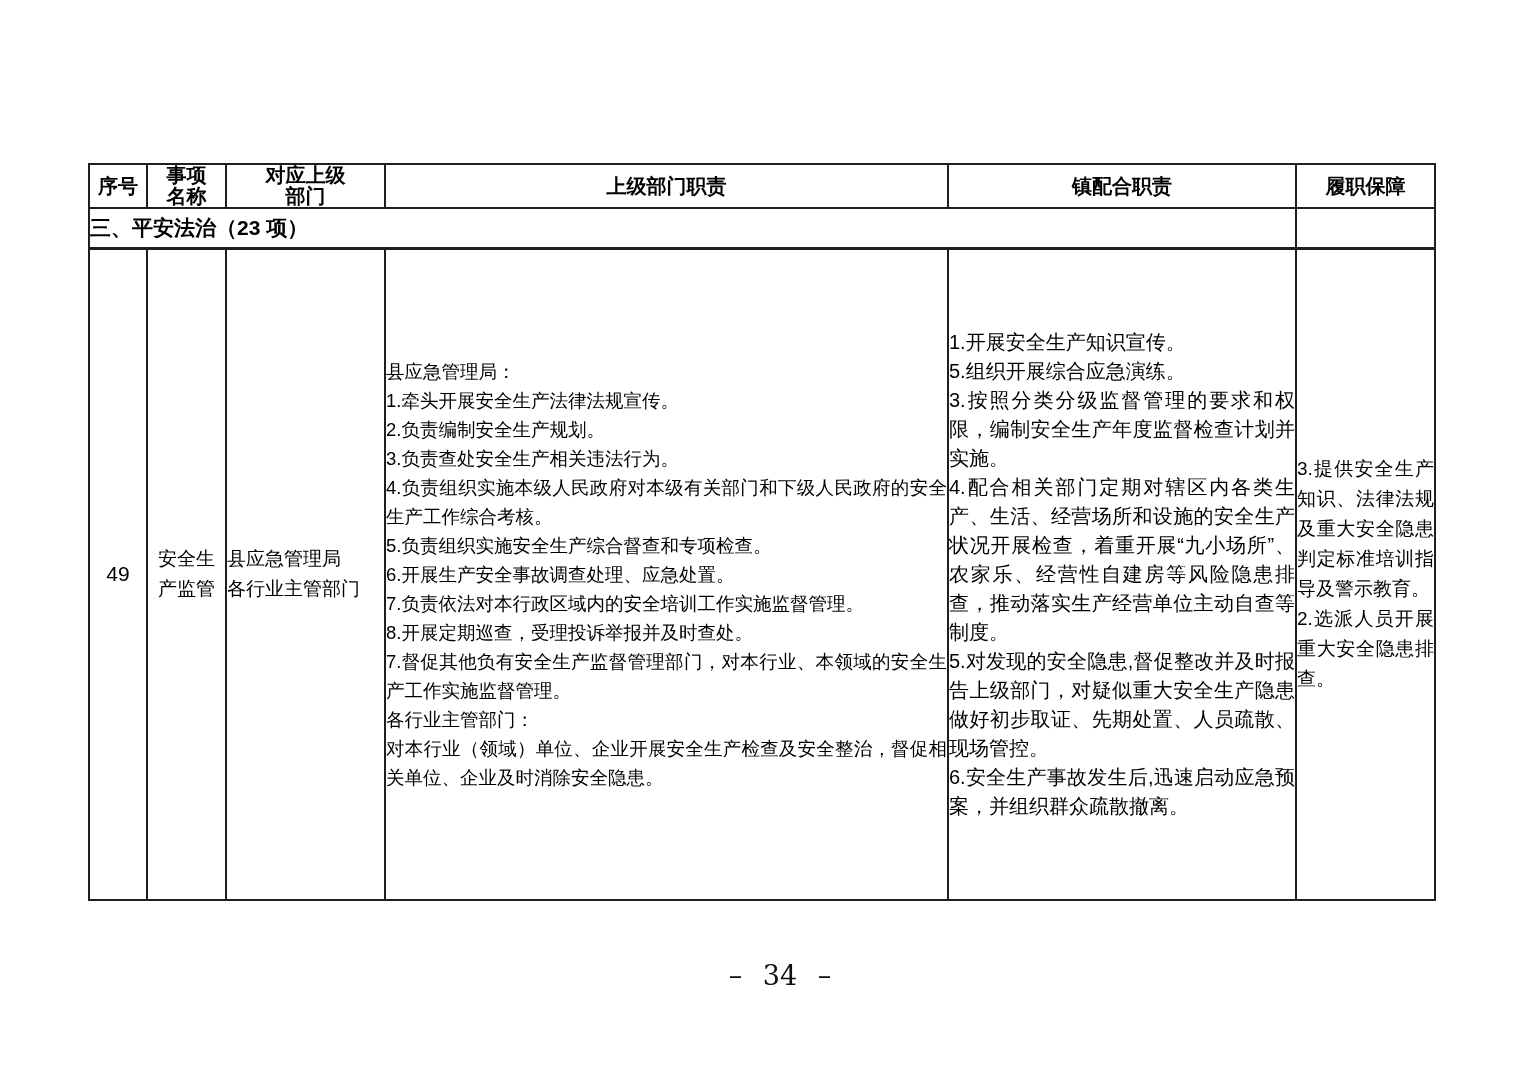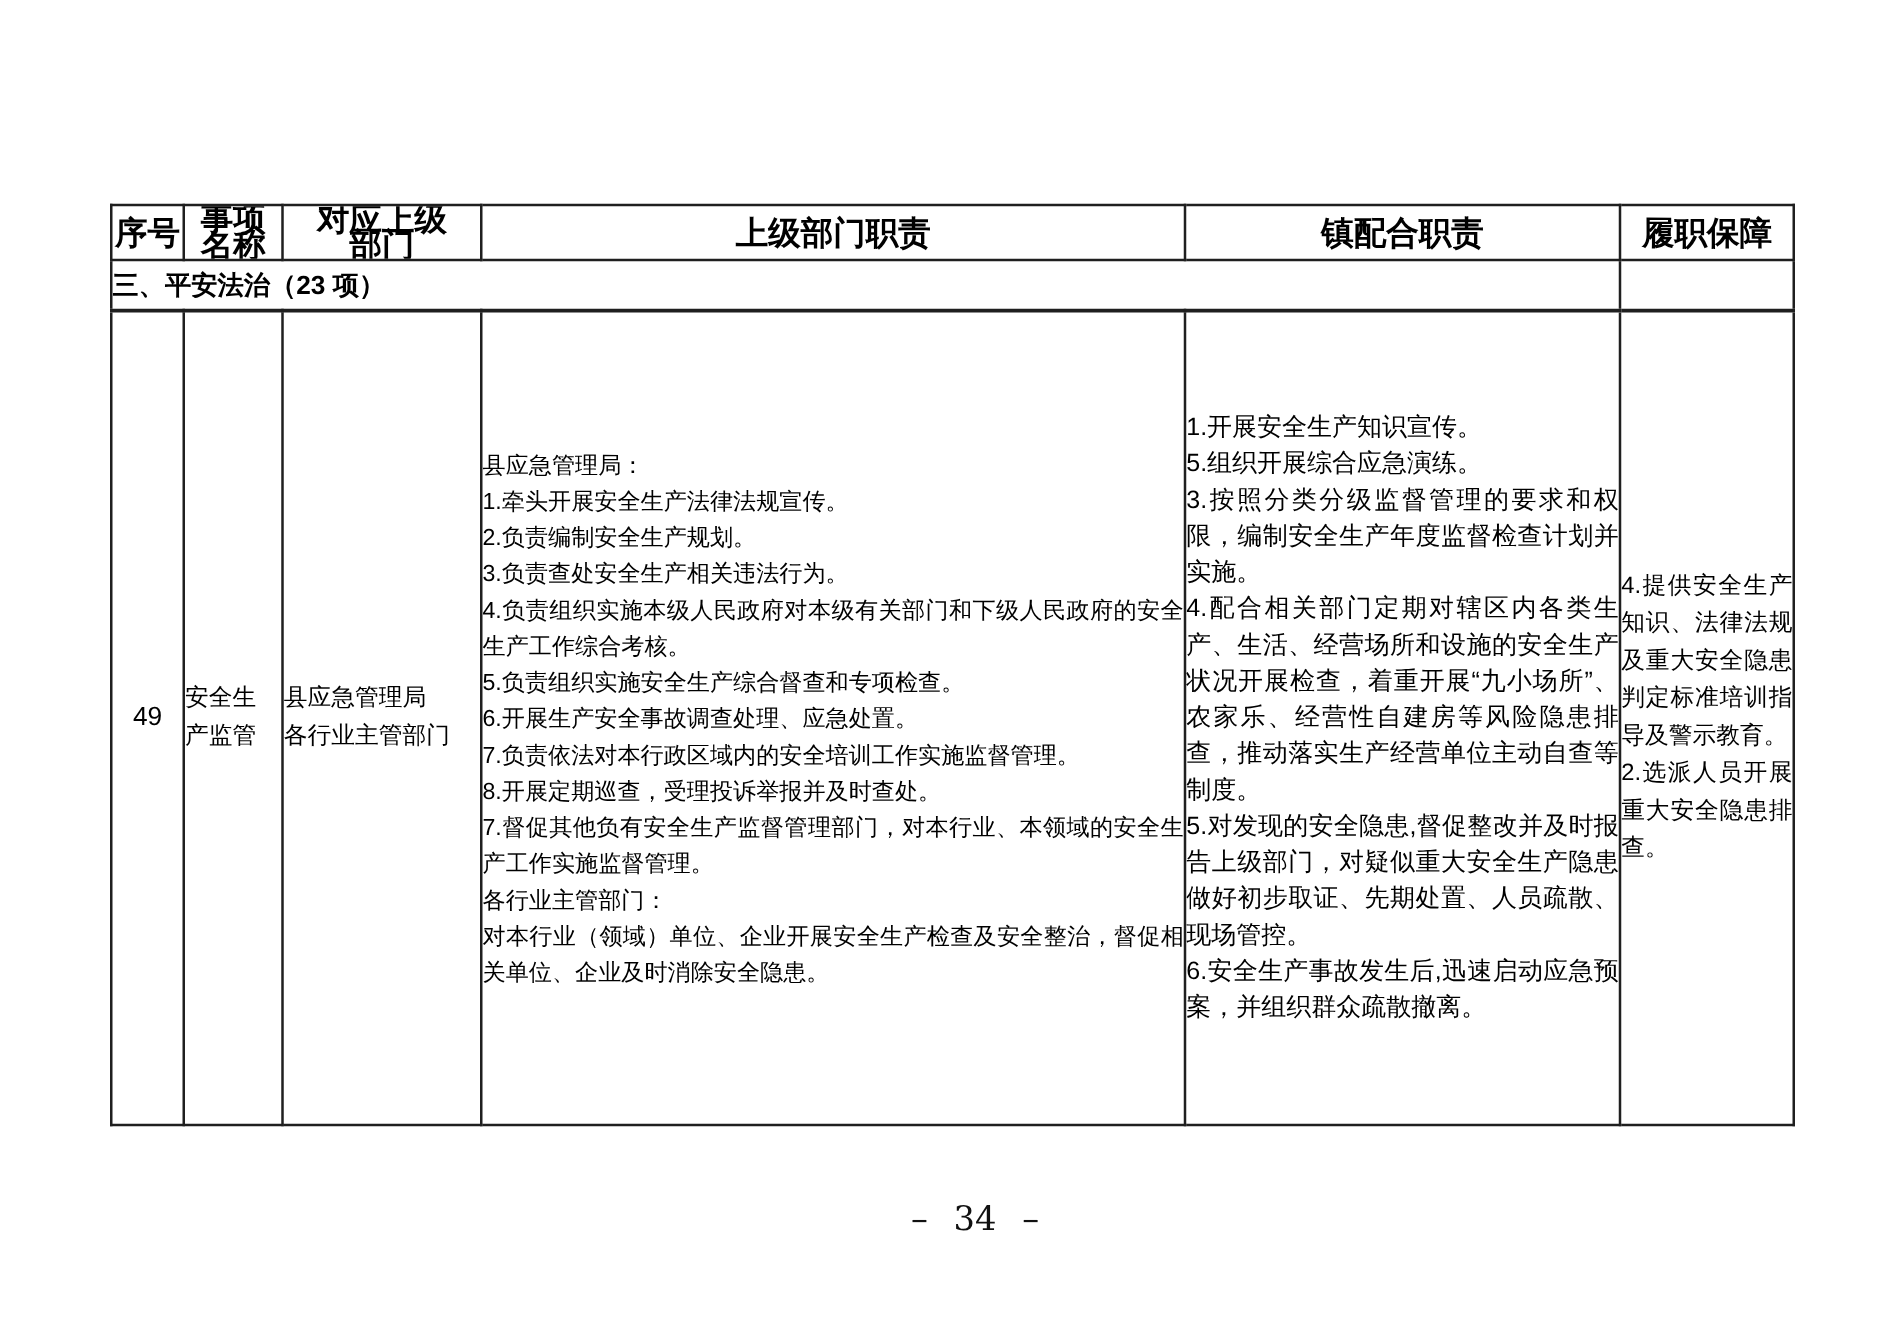--- a/index.html
+++ b/index.html
@@ -8,28 +8,28 @@
     color:#000;font-family:"Liberation Sans",sans-serif;overflow:hidden;
   }
   table.resp{
     position:absolute;left:88px;top:163px;width:1346px;
     border-collapse:collapse;table-layout:fixed;
   }
   table.resp th, table.resp td{
     border:2px solid #1f1f1f;vertical-align:middle;padding:0;
     overflow:hidden;
   }
-  .hdr{font-weight:bold;font-size:26px;text-align:center;line-height:21px;white-space:pre-line;}
+  .hdr{font-weight:bold;font-size:20px;text-align:center;line-height:21px;white-space:pre-line;}
   tr.header-row{height:44px;}
   tr.section-row{height:40px;padding-left:44px;}
   tr.section-row td{border-bottom:3px solid #1f1f1f;}
   .section-cell{font-weight:bold;font-size:21px;text-align:left;padding:0 0 0 6px;}
   tr.main-row{height:652px;}
   .seq{font-size:21px;text-align:center;}
-  .name{font-size:19px;white-space:pre-line;line-height:30px;margin-top:12px;}
+  .name{font-size:19px;text-align:center;white-space:pre-line;line-height:30px;margin-top:12px;}
   .dept{font-size:19px;text-align:left;white-space:pre-line;line-height:30px;padding:0 8px;}
   .duty{vertical-align:middle;}
   .duty .para{margin:0;text-align:justify;text-justify:inter-ideograph;}
   .duty4{padding:0 10px;}
   .duty4 .para{font-size:18.5px;line-height:29px;}
   .duty5{padding:0 9px;}
   .duty5 .para{font-size:20px;line-height:29px;}
   .duty6{padding:0 7px;}
   .duty6 .para{font-size:19px;line-height:30px;}
   .footer{
@@ -91,21 +91,21 @@
           </td>
       <td class="duty duty5">
             <div class="para">1.开展安全生产知识宣传。</div>
             <div class="para">5.组织开展综合应急演练。</div>
             <div class="para">3.按照分类分级监督管理的要求和权限，编制安全生产年度监督检查计划并实施。</div>
             <div class="para">4.配合相关部门定期对辖区内各类生产、生活、经营场所和设施的安全生产状况开展检查，着重开展“九小场所”、农家乐、经营性自建房等风险隐患排查，推动落实生产经营单位主动自查等制度。</div>
             <div class="para">5.对发现的安全隐患,督促整改并及时报告上级部门，对疑似重大安全生产隐患做好初步取证、先期处置、人员疏散、现场管控。</div>
             <div class="para">6.安全生产事故发生后,迅速启动应急预案，并组织群众疏散撤离。</div>
           </td>
       <td class="duty duty6">
-            <div class="para">4.提供安全生产知识、法律法规及重大安全隐患判定标准培训指导及警示教育。</div>
+            <div class="para">3.提供安全生产知识、法律法规及重大安全隐患判定标准培训指导及警示教育。</div>
             <div class="para">2.选派人员开展重大安全隐患排查。</div>
           </td>
     </tr>
   </tbody>
     </table>
 
   <div class="footer">– 34 –</div>
 
 </div>
 

